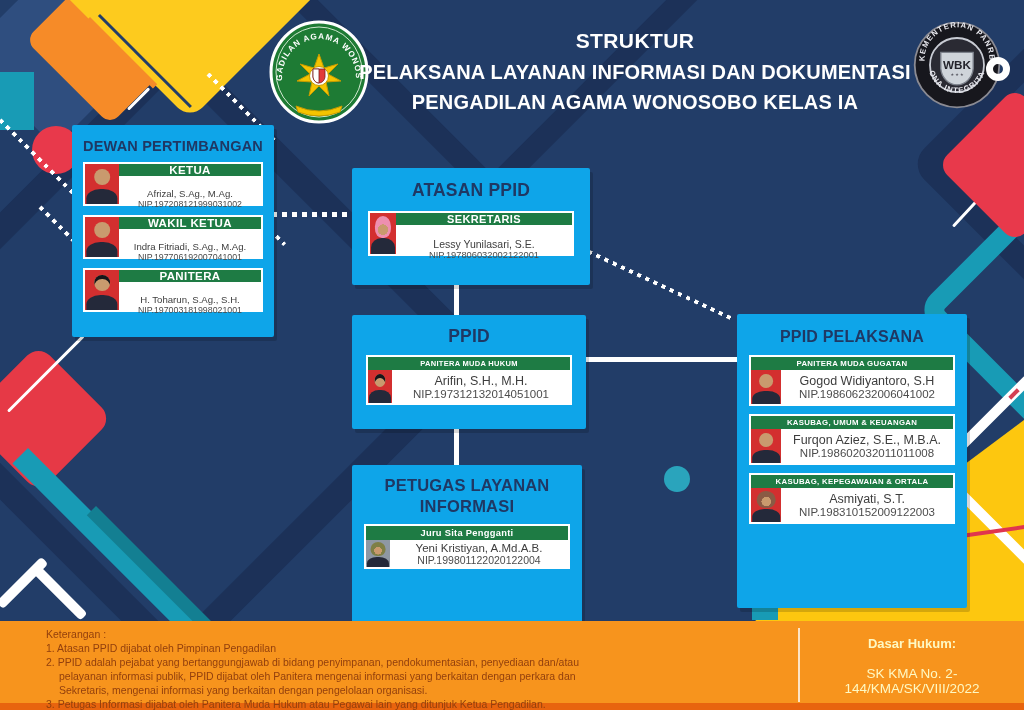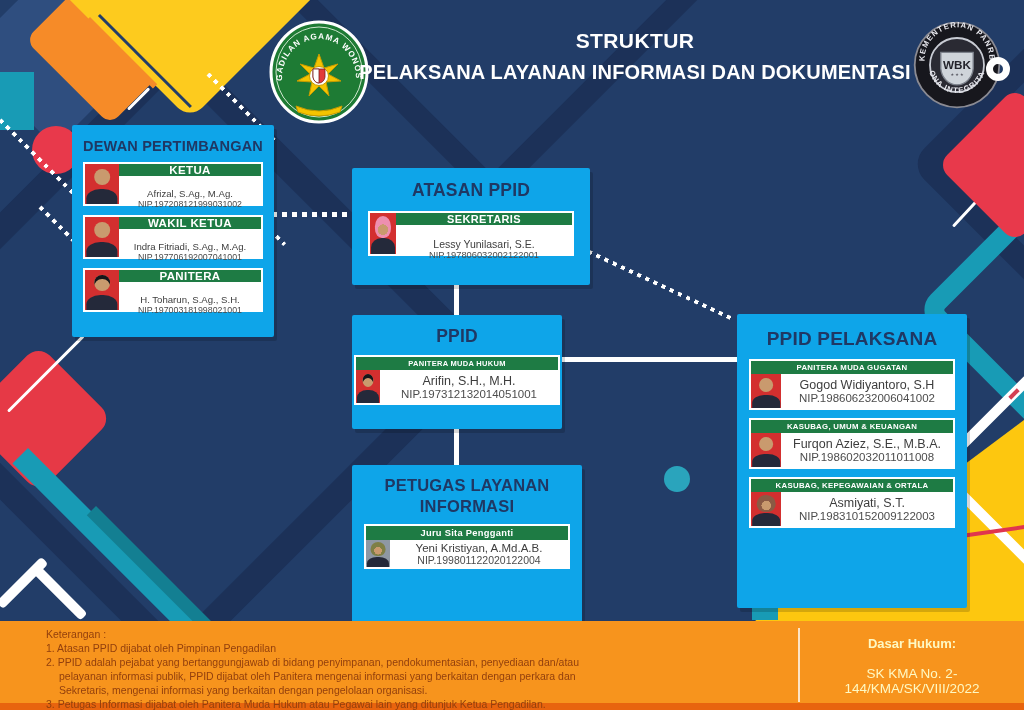--- a/index.html
+++ b/index.html
@@ -64,40 +64,40 @@
   #box-dewan .cnip{font-size:8.8px;}
 
   #box-atasan{left:352px;top:168px;width:206px;height:97px;padding:10px 16px;}
   #box-atasan .btitle{font-size:17.5px;margin:2px 0 10px;}
   #box-atasan .card{height:45px;}
   #box-atasan .photo{width:26px;flex:0 0 26px;}
   #box-atasan .crole{height:19px;font-size:11px;}
   #box-atasan .cname{font-size:10.5px;padding-top:1px;}
   #box-atasan .cnip{font-size:9.3px;}
 
-  #box-ppid{left:352px;top:315px;width:206px;height:96px;padding:9px 2px;}
+  #box-ppid{left:352px;top:315px;width:206px;height:96px;padding:9px 14px;}
   #box-ppid .btitle{font-size:17.5px;margin:2px 0 8px;}
   #box-ppid .card{height:50px;justify-content:flex-end;}
   #box-ppid .crole{height:13px;font-size:7.5px;}
   #box-ppid .photo{width:24px;}
   #box-ppid .cname{font-size:12.5px;}
   #box-ppid .cnip{font-size:11.5px;}
 
   #box-petugas{left:352px;top:465px;width:206px;height:153px;padding:9px 12px;}
   #box-petugas .btitle{font-size:16.5px;line-height:1.28;margin:1px 0 7px;}
   #box-petugas .card{height:45px;margin-bottom:7px;}
   #box-petugas .card:last-child{margin-bottom:0;}
   #box-petugas .crole{height:14px;font-size:10px;}
   #box-petugas .card:last-child .crole{font-size:9.3px;}
   #box-petugas .photo{width:24px;}
   #box-petugas .cname{font-size:11.5px;}
   #box-petugas .cnip{font-size:10.5px;}
 
   #box-pelaksana{left:737px;top:314px;width:206px;height:272px;padding:11px 12px;}
-  #box-pelaksana .btitle{font-size:19px;margin:3px 0 9px;}
+  #box-pelaksana .btitle{font-size:16px;margin:3px 0 9px;}
   #box-pelaksana .card{height:51px;margin-bottom:8px;}
   #box-pelaksana .card:last-child{margin-bottom:0;}
   #box-pelaksana .crole{height:13px;font-size:7.8px;}
   #box-pelaksana .photo{width:30px;}
   #box-pelaksana .cname{font-size:12.5px;}
   #box-pelaksana .cnip{font-size:11.5px;}
 
   
   .conn{position:absolute;background:#fff;z-index:9;}
   #conn-dotted{left:252px;top:212px;width:100px;height:5px;background:repeating-linear-gradient(90deg,#fff 0 5px,transparent 5px 10px);}
@@ -186,20 +186,21 @@
         <path d="M-6,-7 h12 v8 a6,7 0 0 1 -6,6 a6,7 0 0 1 -6,-6 Z" fill="#E23A3A" stroke="#7c1f1f" stroke-width="0.8"></path>
         <path d="M-6,-7 h6 v14 a6,7 0 0 1 -6,-6 Z" fill="#ffffff" stroke="#7c1f1f" stroke-width="0.8"></path>
       </g>
       <path d="M 28,86 Q 51,96 74,86 L 72,92 Q 51,100 30,92 Z" fill="#F5C400" stroke="#C79B00" stroke-width="1"></path>
     </svg>
   </div>
 
   <div class="abs" id="title">
     <div class="t1">STRUKTUR</div>
     <div class="t2">PELAKSANA LAYANAN INFORMASI DAN DOKUMENTASI</div>
+    <div class="t3">PENGADILAN AGAMA WONOSOBO KELAS IA</div>
   </div>
 
   <div class="abs" id="badge">
     <svg width="90" height="90" viewBox="0 0 100 100">
       <defs>
         <path id="bTop" d="M 16,56 A 36,36 0 1 1 84,56"></path>
         <path id="bBot" d="M 20,60 A 32,32 0 0 0 80,60"></path>
       </defs>
       <circle cx="50" cy="50" r="47" fill="#17171d"></circle>
       <circle cx="50" cy="50" r="47" fill="none" stroke="#8b8b93" stroke-width="2"></circle>

